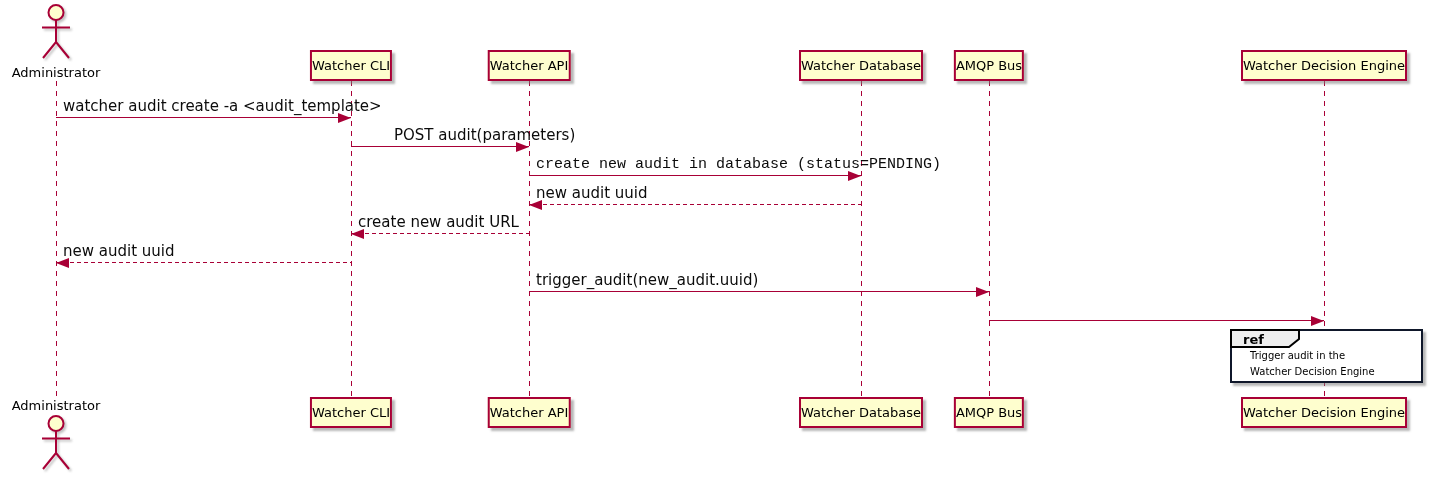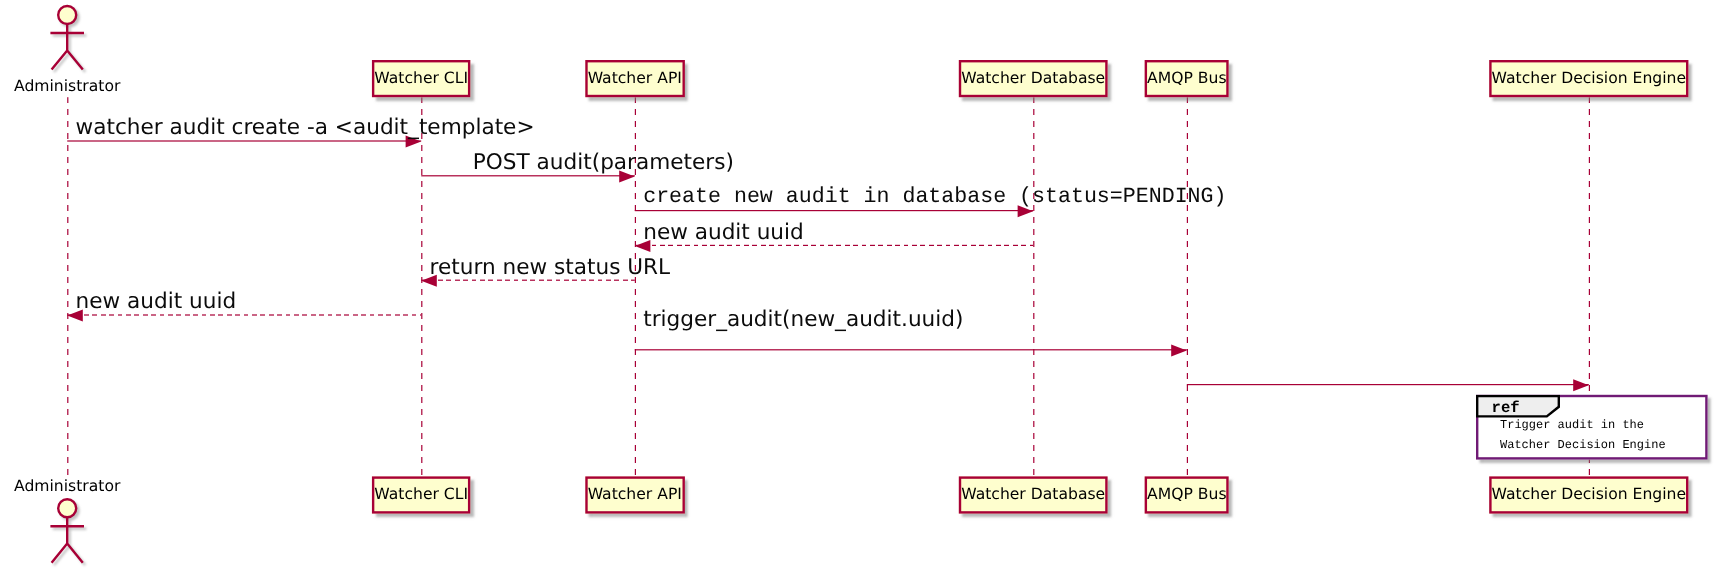--- a/index.html
+++ b/index.html
@@ -26,34 +26,33 @@
   .actor-head { fill:#FEFECE; stroke:#A80036; stroke-width:2; }
   .actor-body { fill:none; stroke:#A80036; stroke-width:2; }
   .actor-label {
     position:absolute; transform:translateX(-50%); z-index:2;
     font-size:13px; line-height:15px; white-space:nowrap;
   }
   .msg-line { position:absolute; height:1px; z-index:1; }
   .msg-line.solid { background:#A80036; }
   .msg-line.dashed { background:repeating-linear-gradient(to right,#A80036 0 4px,transparent 4px 7px); }
   .msg-label {
-    position:absolute; z-index:1; font-size:18px; line-height:15px;
+    position:absolute; z-index:1; font-size:15px; line-height:15px;
     white-space:nowrap; color:#0b0b0b;
   }
   .arrow-r { position:absolute; z-index:1; width:0; height:0;
     border-top:5px solid transparent; border-bottom:5px solid transparent;
     border-left:13px solid #A80036; }
   .arrow-l { position:absolute; z-index:1; width:0; height:0;
     border-top:5px solid transparent; border-bottom:5px solid transparent;
     border-right:13px solid #A80036; }
   .ref {
     position:absolute; z-index:3; box-sizing:border-box;
-    background:#FFFFFF; border:2px solid #701a75;
+    background:#FFFFFF; border:2px solid #0f172a;
     box-shadow:3px 3px 2px rgba(125,125,125,.55);
-    font-family:Liberation Mono, monospace;
   }
   .ref-tab-shape { position:absolute; top:-2px; left:-2px; }
   .ref-kw {
     position:absolute; top:1px; left:11px; z-index:4;
     font-size:13px; font-weight:bold; line-height:15px;
   }
   .ref-body { margin:17px 4px 0 18px; font-size:10px; line-height:16px; }
 </style>
 </head>
 <body>
@@ -104,22 +103,22 @@
     <div class="arrow-r" style="left: 516px; top: 142px;"></div>
     <div class="msg-label" style="left: 358px; top: 128px; margin-left: 36px;">POST audit(parameters)</div>
     <div class="msg-line solid" style="left: 529px; top: 175px; width: 332px;"></div>
     <div class="arrow-r" style="left: 848px; top: 171px;"></div>
     <div class="msg-label" style="left: 536px; top: 157px; font-family: Liberation Mono, monospace;">create new audit in database (status=PENDING)</div>
     <div class="msg-line dashed" style="left: 529px; top: 204px; width: 332px;"></div>
     <div class="arrow-l" style="left: 529px; top: 200px;"></div>
     <div class="msg-label" style="left: 536px; top: 186px;">new audit uuid</div>
     <div class="msg-line dashed" style="left: 351px; top: 233px; width: 178px;"></div>
     <div class="arrow-l" style="left: 351px; top: 229px;"></div>
-    <div class="msg-label" style="left: 358px; top: 215px;">return new status URL</div>
+    <div class="msg-label" style="left: 358px; top: 215px;">create new audit URL</div>
     <div class="msg-line dashed" style="left: 56px; top: 262px; width: 295px;"></div>
     <div class="arrow-l" style="left: 56px; top: 258px;"></div>
     <div class="msg-label" style="left: 63px; top: 244px;">new audit uuid</div>
     <div class="msg-line solid" style="left: 529px; top: 291px; width: 460px;"></div>
     <div class="arrow-r" style="left: 976px; top: 287px;"></div>
-    <div class="msg-label" style="left: 536px; top: 259px;">trigger_audit(new_audit.uuid)</div>
+    <div class="msg-label" style="left: 536px; top: 273px;">trigger_audit(new_audit.uuid)</div>
     <div class="msg-line solid" style="left: 989px; top: 320px; width: 335px;"></div>
     <div class="arrow-r" style="left: 1311px; top: 316px;"></div>
   </div>
 
 </body></html>

